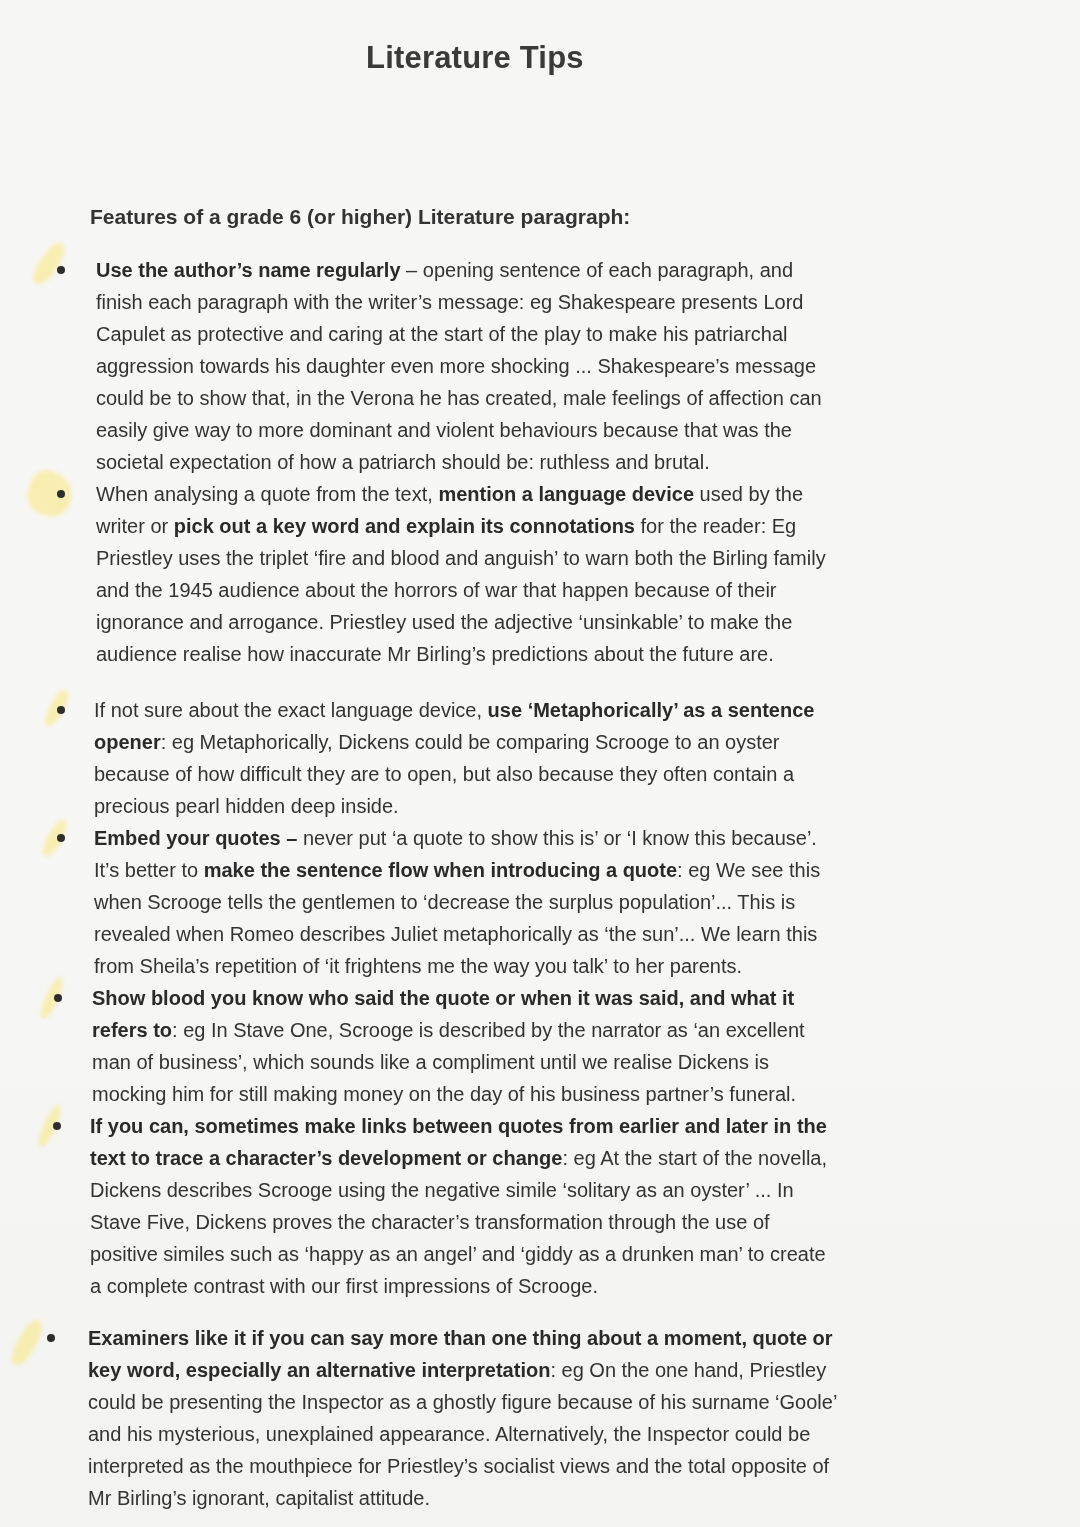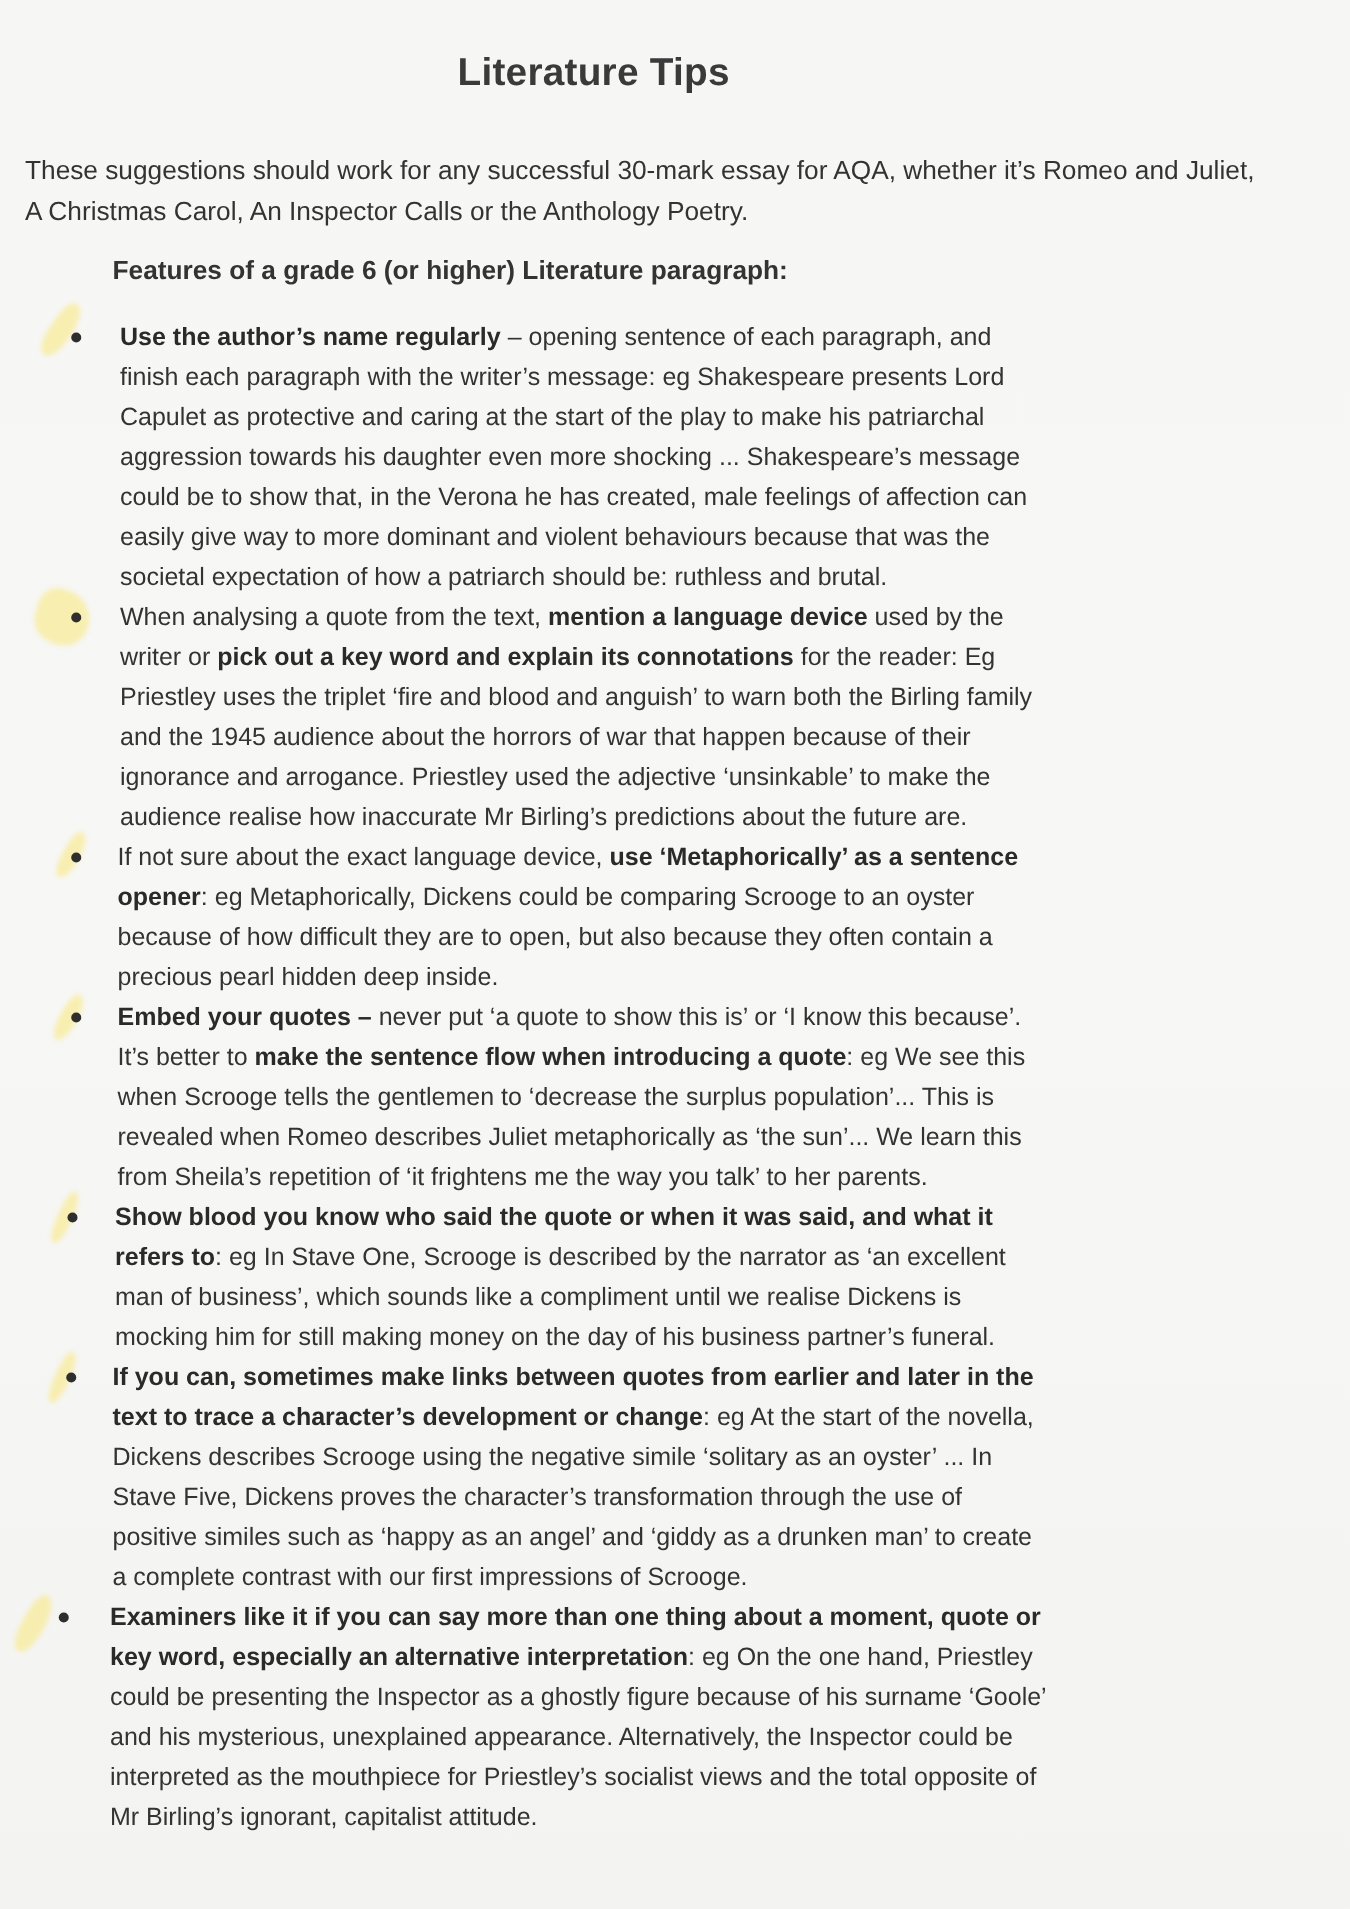--- a/index.html
+++ b/index.html
@@ -72,37 +72,36 @@
   }
   .bullet b { color: #2a2a2a; }
   .b1 .hl { left: 40px; top: -14px; width: 18px; height: 48px; transform: rotate(35deg); }
   .b2 .hl { left: 28px; top: -6px; width: 44px; height: 44px; transform: rotate(20deg); }
   .b3 .hl { left: 50px; top: -6px; width: 14px; height: 40px; transform: rotate(30deg); }
   .b4 .hl { left: 48px; top: -4px; width: 14px; height: 40px; transform: rotate(30deg); }
   .b5 .hl { left: 46px; top: -6px; width: 12px; height: 44px; transform: rotate(25deg); }
   .b6 .hl { left: 44px; top: -6px; width: 12px; height: 44px; transform: rotate(25deg); }
   .b7 .hl { left: 18px; top: -4px; width: 18px; height: 50px; transform: rotate(30deg); }
   .b2 { margin-top: 0px; }
-  .b3 { padding-left: 94px; }
+  .b3 { padding-left: 94px; margin-top: 24px; }
   .b4 { padding-left: 94px; }
   .b5 { padding-left: 92px; }
   .b6 { padding-left: 90px; }
-  .b7 { padding-left: 88px; }
+  .b7 { padding-left: 88px; margin-top: 20px; }
   .b7 .dot { left: 47px; }
   .b6 .dot { left: 53px; }
   .b5 .dot { left: 54px; }
 </style>
 </head>
 <body>
 
 <div class="page">
 
   <div class="title">Literature Tips</div>
 
-  <div class="intro">These suggestions should work for any successful 30-mark essay for AQA, whether it’s Romeo and Juliet, A Christmas Carol, An Inspector Calls or the Anthology Poetry.</div>
 
   <div class="features-heading">Features of a grade 6 (or higher) Literature paragraph:</div>
 
   <ul class="bullets">
 
     <li class="bullet b1">
       <span class="hl"></span>
       <span class="dot"></span>
       <b>Use the author’s name regularly</b><span> – opening sentence of each paragraph, and finish each paragraph with the writer’s message: eg Shakespeare presents Lord Capulet as protective and caring at the start of the play to make his patriarchal aggression towards his daughter even more shocking ... Shakespeare’s message could be to show that, in the Verona he has created, male feelings of affection can easily give way to more dominant and violent behaviours because that was the societal expectation of how a patriarch should be: ruthless and brutal.</span>
     </li>

